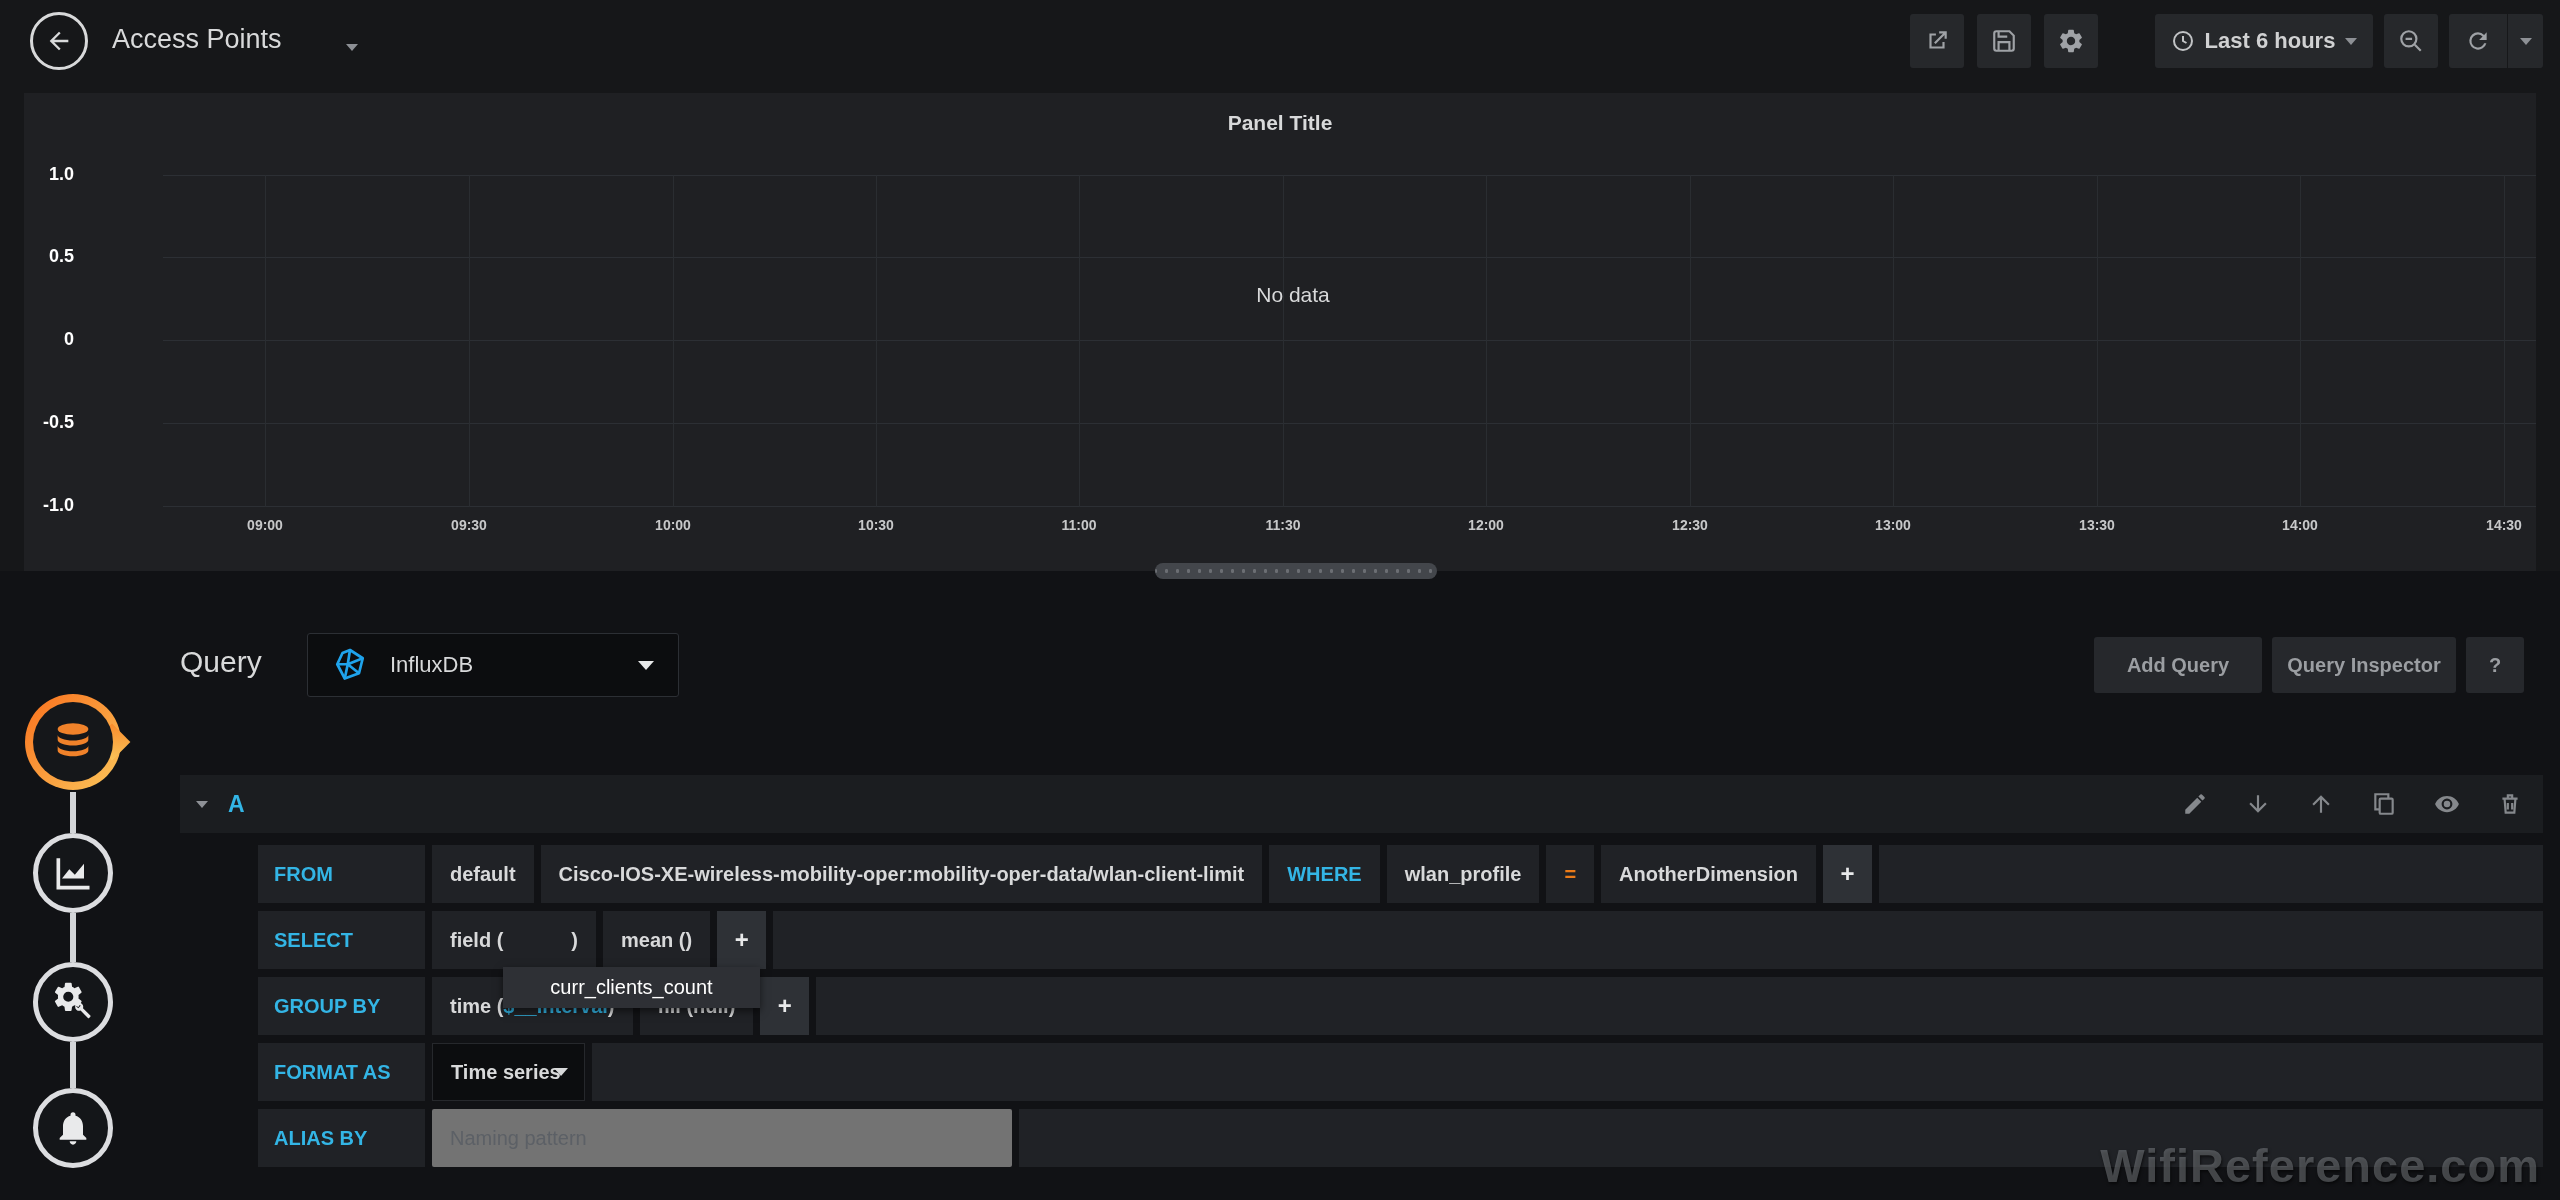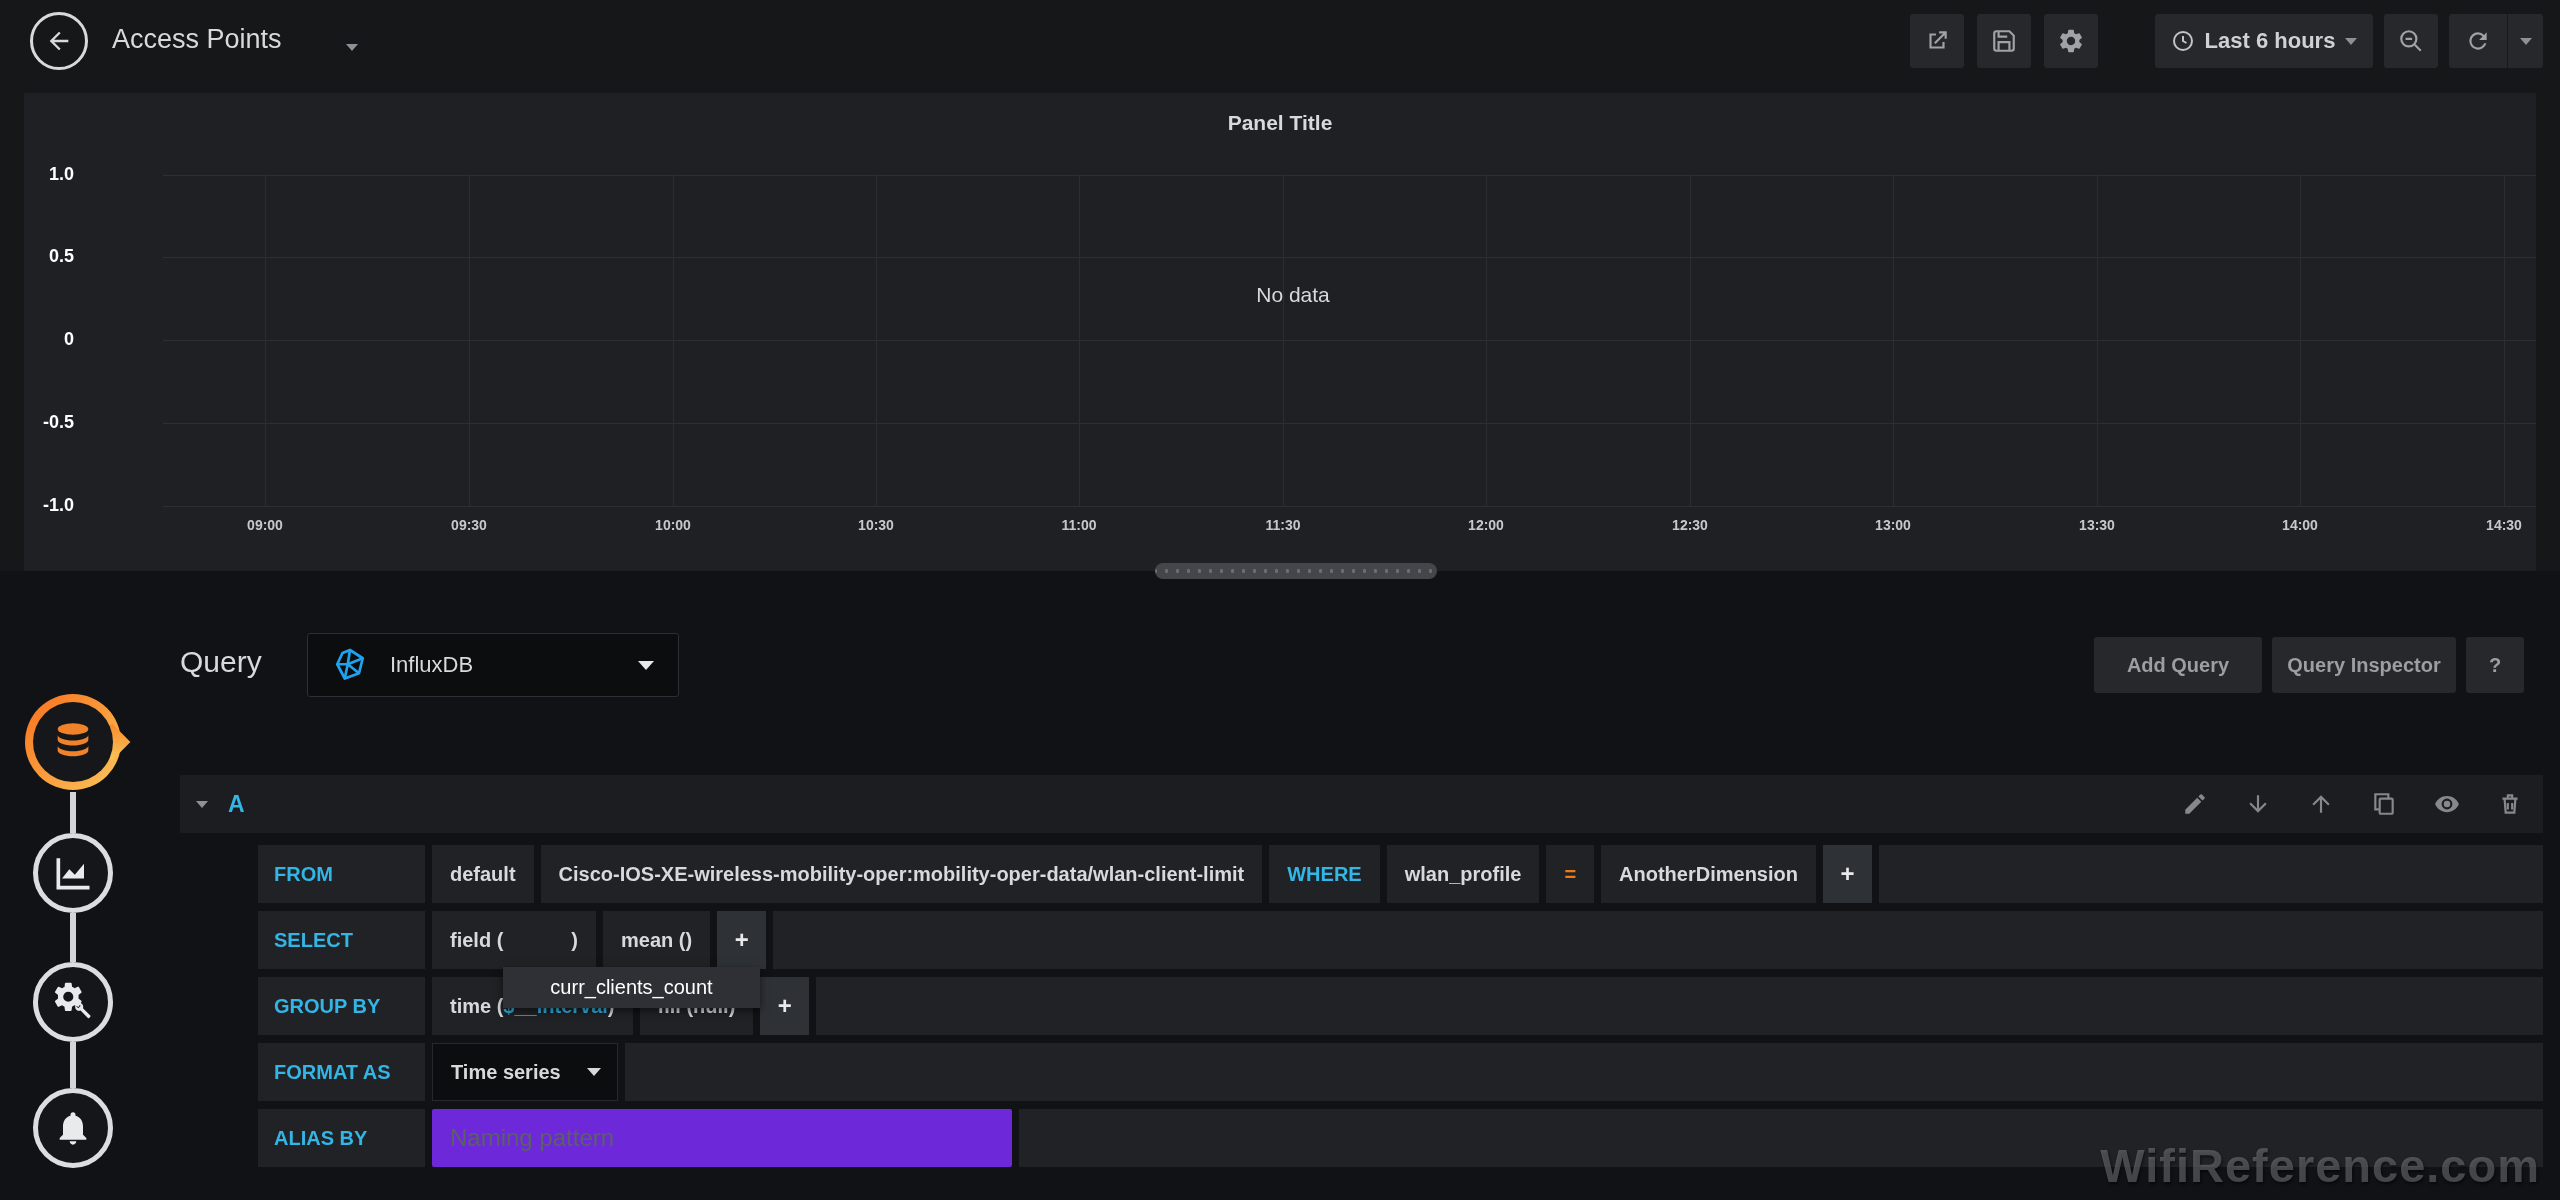--- a/index.html
+++ b/index.html
@@ -68,24 +68,24 @@
 
   .editor-row { position:absolute; left:258px; width:2285px; height:58px; display:flex; gap:7px; }
   .tile { background:#202226; height:58px; display:flex; align-items:center; font-size:20px; font-weight:600;
           color:#d8d9da; padding:0 18px; cursor:pointer; white-space:nowrap; }
   .tile-label { width:167px; flex:none; color:#33b5e5; padding-left:16px; cursor:default; }
   .tile-plus { background:#2e3136; width:49px; justify-content:center; padding:0; font-size:24px; font-weight:700; color:#e8e9ea; }
   .tile-op { color:#eb7b18; font-weight:700; }
   .row-filler { flex:1; background:#202226; }
   .var-cyan { color:#33b5e5; }
   .field-gap { display:inline-block; width:68px; }
-  .tile-select-dd { background:#0c0d0f; border:1px solid #26282c; padding-right:56px; position:relative; }
+  .tile-select-dd { background:#0c0d0f; border:1px solid #26282c; padding-right:23px; position:relative; }
   .tile-select-dd .caret-down { position:absolute; right:16px; border-top-color:#d8d9da; border-left-width:7px; border-right-width:7px; border-top-width:8px; }
-  .alias-input { width:580px; height:58px; background:#6d28d9; border:none; border-radius:2px; color:#d8d9da;
-                 font-size:24px; font-family:"Liberation Sans",sans-serif; padding:0 18px; outline:none; }
+  .alias-input { width:580px; height:58px; background:#737373; border:none; border-radius:2px; color:#d8d9da;
+                 font-size:20px; font-family:"Liberation Sans",sans-serif; padding:0 18px; outline:none; }
   .alias-input::placeholder { color:#5c6066; }
   .dd-option { position:absolute; left:503px; top:967px; width:257px; height:41px; background:#2e3035;
                color:#ffffff; font-size:20px; display:flex; align-items:center; justify-content:center;
                box-shadow:0 3px 8px rgba(0,0,0,.55); z-index:10; cursor:pointer; }
 
   .watermark { position:absolute; right:20px; top:1138px; font-size:47px; font-weight:700;
                color:rgba(150,154,159,0.42); text-shadow:1px 2px 3px rgba(0,0,0,.55); z-index:20; letter-spacing:1px; }
 
   svg { display:block; }
 </style>

